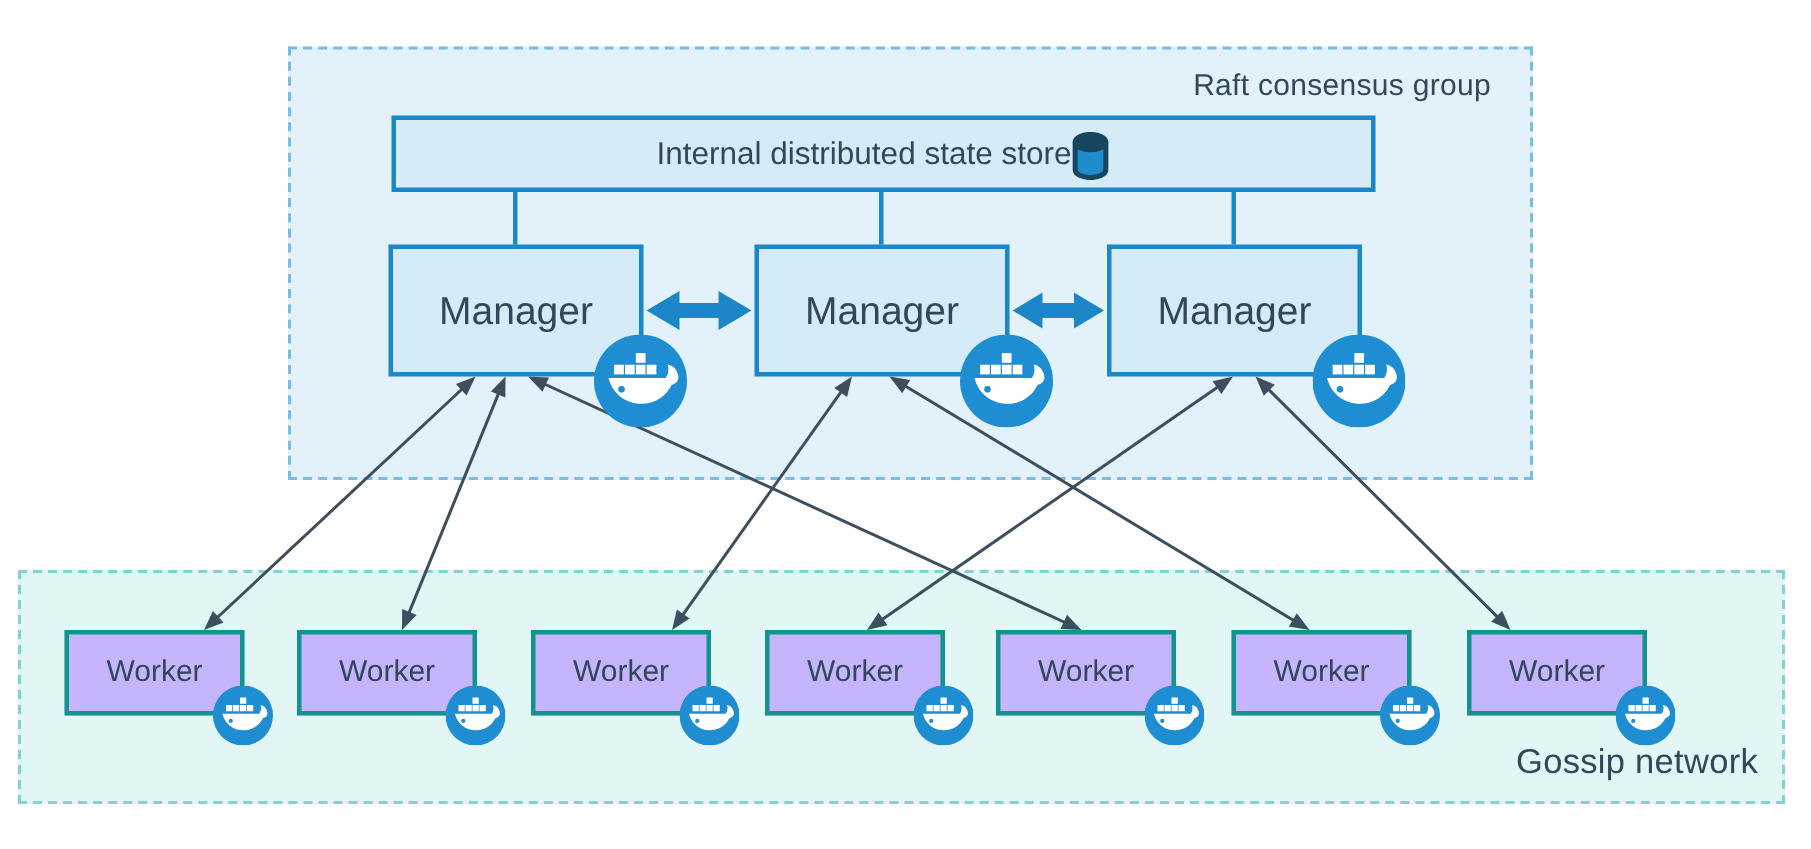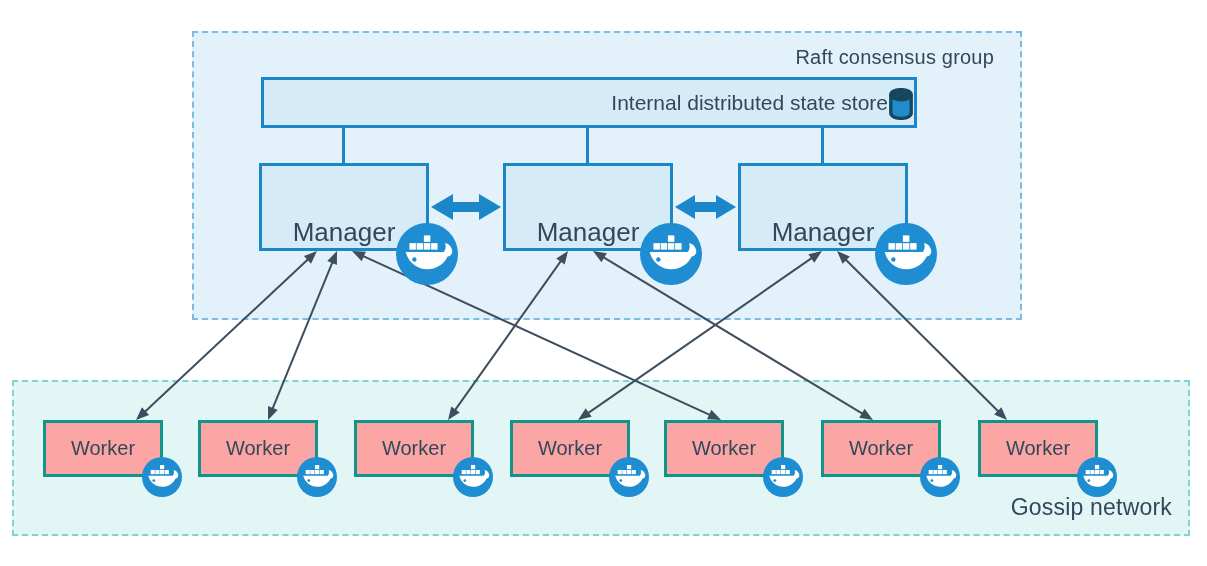--- a/index.html
+++ b/index.html
@@ -27,31 +27,30 @@
   .raft-label{top:13px;right:26px;}
   .gossip-label{bottom:13px;right:16px;font-size:23px;}
   .node{
     position:absolute;box-sizing:border-box;
     display:flex;align-items:center;justify-content:center;
     z-index:2;
   }
   .store-box{
     left:261px;top:77px;width:656px;height:51px;
     background:#d6ebf8;border:3px solid #1b87c9;
-    font-size:21px;justify-content:flex-end;
+    font-size:21px;
   }
   .manager-box{
     top:163px;width:170px;height:88px;
     background:#d6ebf8;border:3px solid #1b87c9;
     font-size:26px;
-    align-items:flex-end;
   }
   .worker-box{
     top:420px;width:120px;height:57px;
-    background:#fca5a5;border:3px solid #12948c;
+    background:#c4b5fd;border:3px solid #12948c;
     font-size:20px;
   }
   .connector{
     position:absolute;width:3px;top:128px;height:36px;
     background:#1b87c9;z-index:1;
   }
   .overlay{
     position:absolute;left:0;top:0;width:1207px;height:566px;
     z-index:5;pointer-events:none;
   }

